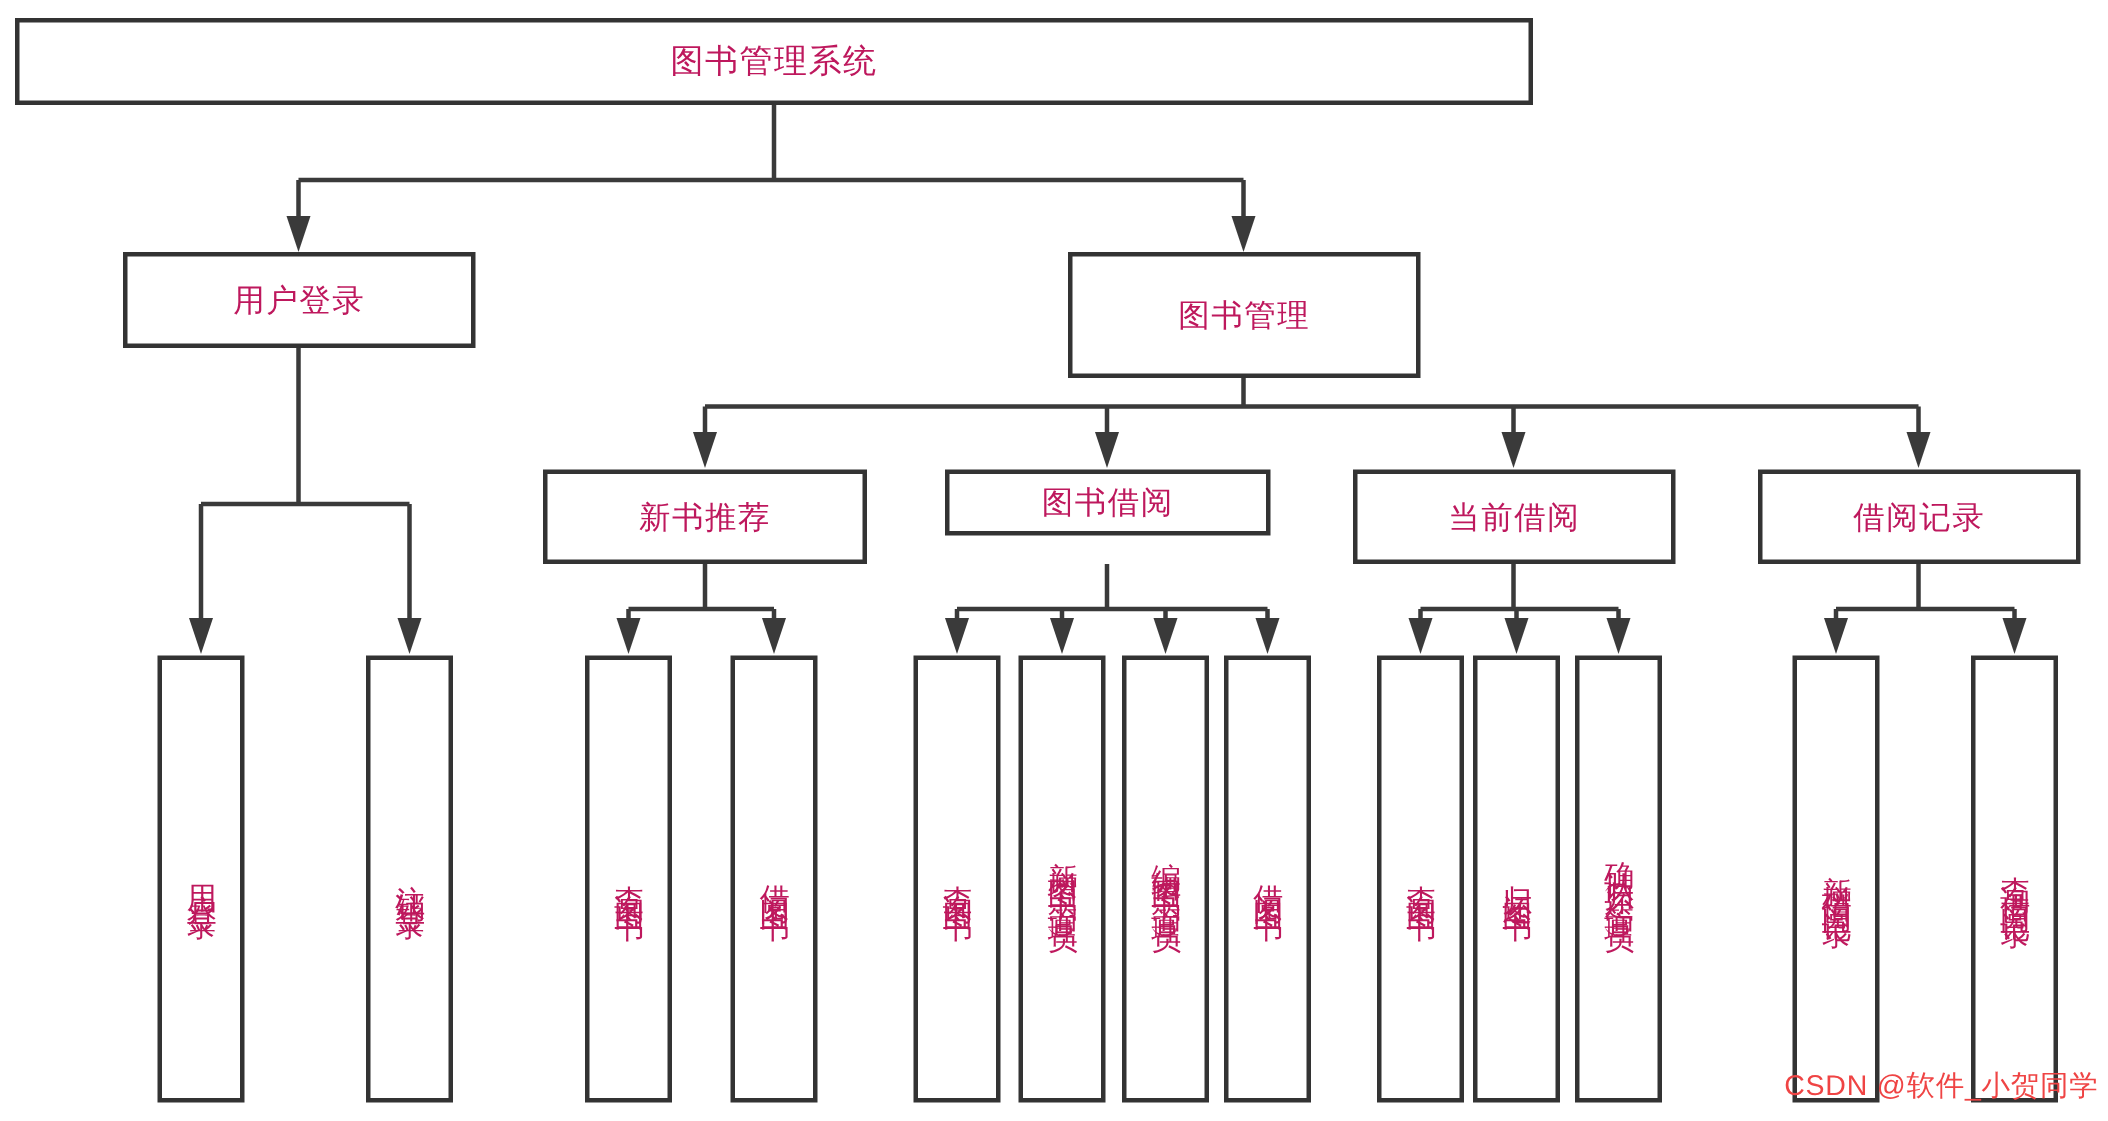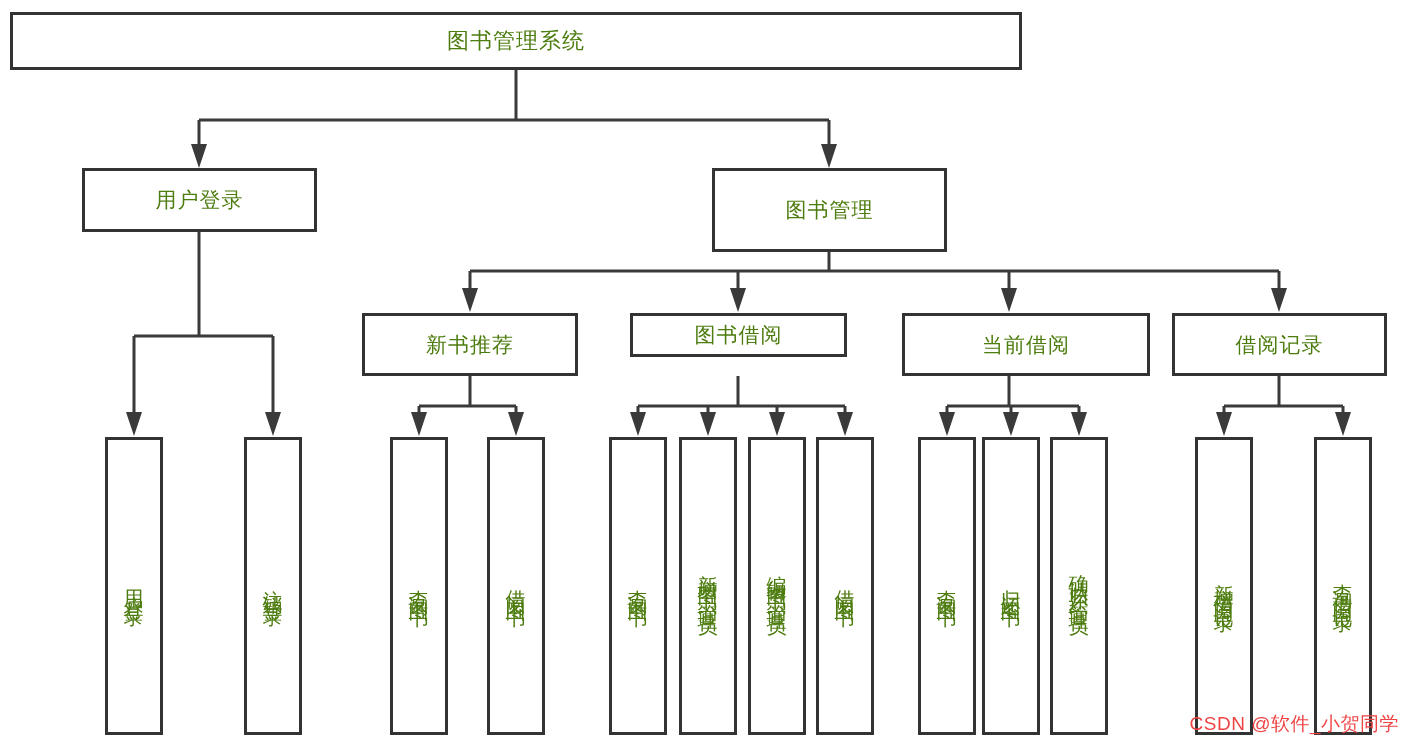--- a/index.html
+++ b/index.html
@@ -15,21 +15,21 @@
     position: absolute;
     left: 0; top: 0;
     width: 1405px; height: 747px;
     z-index: 1;
   }
   .node {
     position: absolute;
     box-sizing: border-box;
     background: #ffffff;
     border: 3px solid #333333;
-    color: #4d7c0f;
+    color: #be185d;
     display: flex;
     align-items: center;
     justify-content: center;
     z-index: 2;
   }
   .node-root   { font-size: 22px; letter-spacing: 1px; }
   .node-branch { font-size: 21px; letter-spacing: 1px; }
   .node-leaf   { border-width: 3px; }
   .vtext {
     writing-mode: vertical-rl;
@@ -101,21 +101,21 @@
     </g>
   </svg>
 
   <div class="node node-root" style="left:10px; top:12px; width:1012px; height:58px;">图书管理系统</div>
 
   <div class="node node-branch" style="left:82px; top:168px; width:235px; height:64px;">用户登录</div>
   <div class="node node-branch" style="left:712px; top:168px; width:235px; height:84px;">图书管理</div>
 
   <div class="node node-branch" style="left:362px; top:313px; width:216px; height:63px;">新书推荐</div>
   <div class="node node-branch" style="left:630px; top:313px; width:217px; height:44px;">图书借阅</div>
-  <div class="node node-branch" style="left:902px; top:313px; width:248px; height:63px;">当前借阅</div>
+  <div class="node node-branch" style="left:902px; top:313px; width:215px; height:63px;">当前借阅</div>
   <div class="node node-branch" style="left:1172px; top:313px; width:215px; height:63px;">借阅记录</div>
 
   <div class="node node-leaf" style="left:105px; top:437px; width:58px; height:298px;">
     <span class="vtext">用户登录</span>
   </div>
   <div class="node node-leaf" style="left:244px; top:437px; width:58px; height:298px;">
     <span class="vtext">注销登录</span>
   </div>
 
   <div class="node node-leaf" style="left:390px; top:437px; width:58px; height:298px;">

